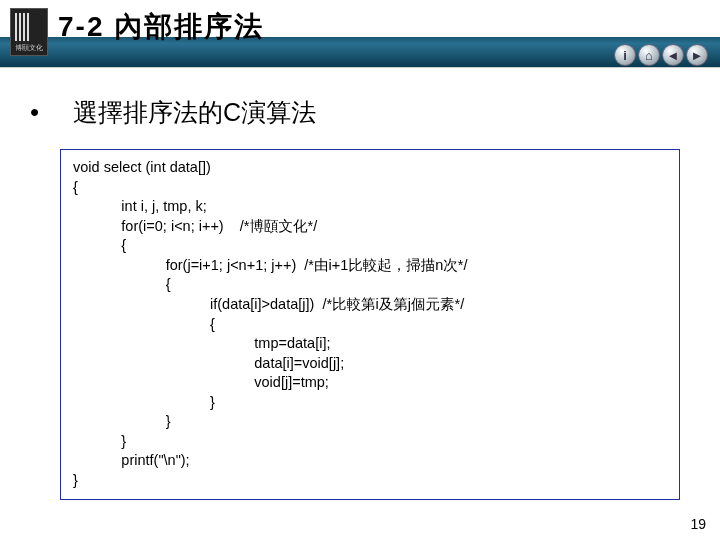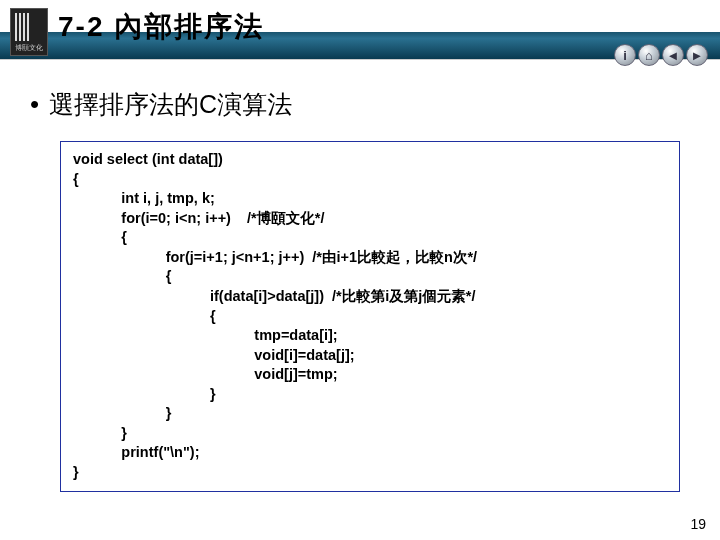--- a/index.html
+++ b/index.html
@@ -5,21 +5,21 @@
   * { margin: 0; padding: 0; box-sizing: border-box; }
   body {
     width: 720px;
     height: 540px;
     background: #ffffff;
     font-family: Arial, "Microsoft JhengHei", sans-serif;
     position: relative;
     overflow: hidden;
   }
   .header-bar {
-    height: 60px;
+    height: 68px;
     background: linear-gradient(to bottom, #ffffff 0%, #ffffff 55%, #1a5570 55%, #2a7090 65%, #0a3a50 100%);
     position: relative;
     border-bottom: 1px solid #ccc;
   }
   .logo {
     position: absolute;
     left: 10px;
     top: 8px;
     width: 38px;
     height: 48px;
@@ -82,34 +82,35 @@
     margin-bottom: 20px;
   }
   .bullet-dot {
     font-size: 26px;
     line-height: 1;
     color: #000;
   }
   .bullet-text {
     font-size: 25px;
     color: #000;
+    margin-left: 24px;
   }
   .code-box {
     margin-left: 30px;
     margin-right: 10px;
     border: 1.5px solid #2030a0;
     padding: 8px 12px 8px 12px;
     font-family: Arial, sans-serif;
     font-size: 14.5px;
     color: #000;
     line-height: 1.35;
     white-space: pre;
     background: #fff;
   }
-  .code-box .bold { font-weight: bold; }
+  .code-box .bold { font-weight: normal; }
   .page-num {
     position: absolute;
     right: 14px;
     bottom: 8px;
     font-size: 14px;
     color: #000;
     margin-top: 45px;
   }
 </style>
 </head>
@@ -132,26 +133,26 @@
   <div class="bullet-row">
     <span class="bullet-dot">•</span>
     <span class="bullet-text">選擇排序法的C演算法</span>
   </div>
 
   <div class="code-box"><span class="bold">void select (int data[])</span>
 <span class="bold">{</span>
             <span class="bold">int i, j, tmp, k;</span>
             <span class="bold">for(i=0; i&lt;n; i++)</span>    <span class="bold">/*博頤文化*/</span>
             <span class="bold">{</span>
-                       <span class="bold">for(j=i+1; j&lt;n+1; j++)</span>  <span class="bold">/*由i+1比較起，比較n次*/</span>
+                       <span class="bold">for(j=i+1; j&lt;n+1; j++)</span>  <span class="bold">/*由i+1比較起，掃描n次*/</span>
                        <span class="bold">{</span>
                                   <span class="bold">if(data[i]&gt;data[j])</span>  <span class="bold">/*比較第i及第j個元素*/</span>
                                   <span class="bold">{</span>
                                              <span class="bold">tmp=data[i];</span>
-                                             <span class="bold">void[i]=data[j];</span>
+                                             <span class="bold">data[i]=void[j];</span>
                                              <span class="bold">void[j]=tmp;</span>
                                   <span class="bold">}</span>
                        <span class="bold">}</span>
             <span class="bold">}</span>
             <span class="bold">printf("\n");</span>
 <span class="bold">}</span></div>
 </div>
 
 <div class="page-num">19</div>
 

